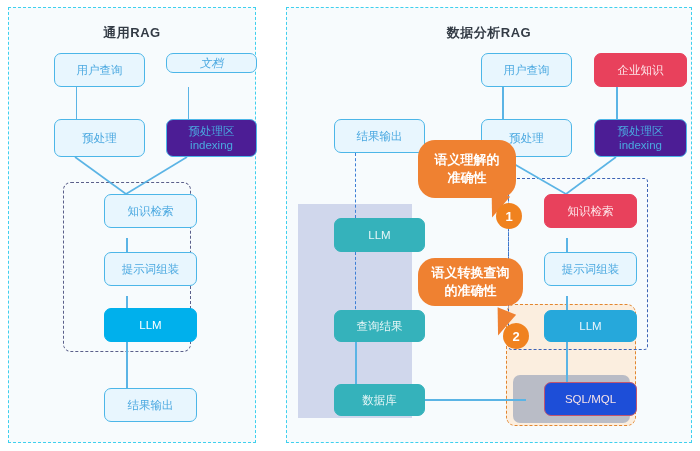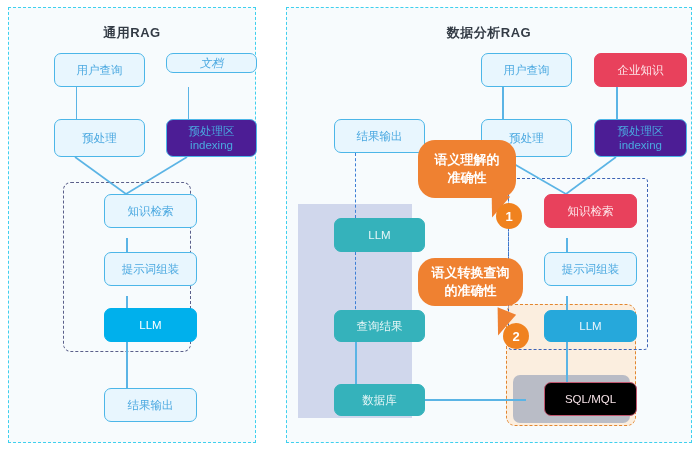--- a/index.html
+++ b/index.html
@@ -47,21 +47,21 @@
     white-space:pre-line;
     z-index:6;
     margin-left:24px;
   }
   .n-lightblue{background:#e8f6fe;border:1.4px solid #4cb6e8;color:#4aa8e0;}
   .n-blue2   {background:#4c1d95;border:1.4px solid #4cb6e8;color:#4aa8e0;}
   .n-cyan    {background:#00b0ec;border:1.4px solid #00b0ec;color:#ffffff;}
   .n-cyan2   {background:#26a8db;border:1.4px solid #26a8db;color:#eaf6fc;}
   .n-teal    {background:#35b2bb;border:1.4px solid #35b2bb;color:#e6f6f7;}
   .n-crimson {background:#e8415c;border:1.4px solid #e8415c;color:#fde9ec;}
-  .n-rose    {background:#000000;border:1.4px solid #c1566f;color:#f6e2e7;}
+  .n-rose    {background:#1d4ed8;border:1.4px solid #c1566f;color:#f6e2e7;}
 
   
   .line{position:absolute;background:#5bb4e5;z-index:2;}
   .vline{width:1.6px;}
   .hline{height:1.6px;}
   .dline{position:absolute;border-left:1.6px dashed #3d7fd6;z-index:2;}
 
   
   .group{position:absolute;box-sizing:border-box;z-index:1;}
   #group-left-core{

